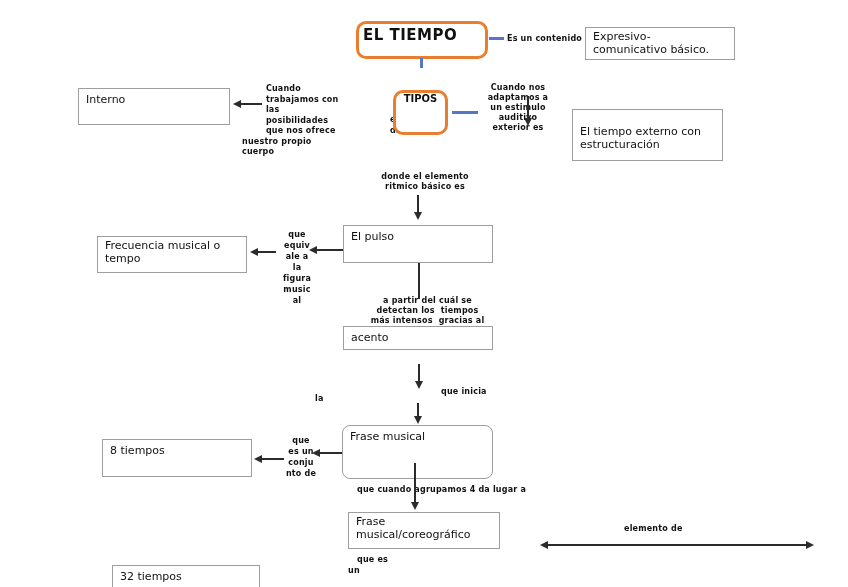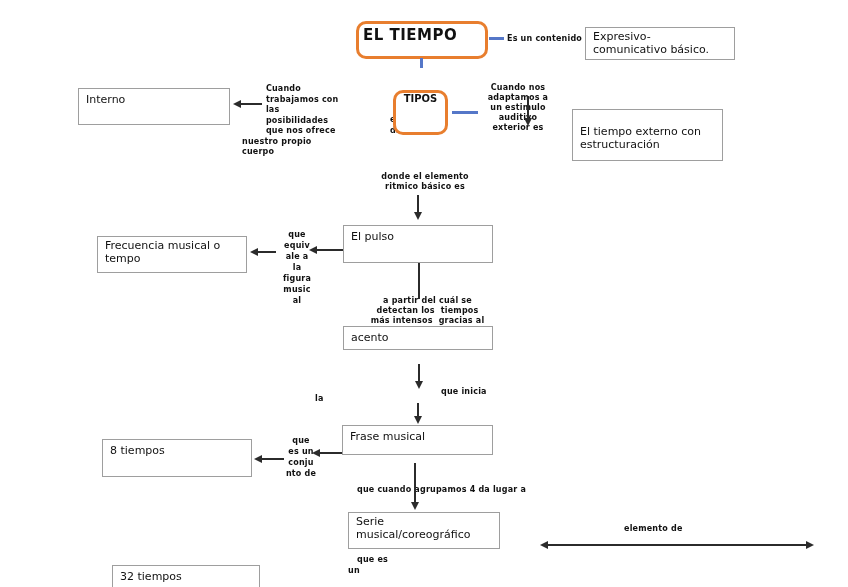--- a/index.html
+++ b/index.html
@@ -81,23 +81,23 @@
 
   <div class="box" style="left:78px;top:88px;width:152px;height:37px;">Interno</div>
   <div class="box" style="left:585px;top:27px;width:150px;height:33px;padding-top:2px;">Expresivo-
 comunicativo básico.</div>
   <div class="box" style="left:572px;top:89px;width:151px;height:52px;padding-top:15px;margin-top:20px;">El tiempo externo con
 estructuración</div>
   <div class="box" style="left:97px;top:236px;width:150px;height:37px;padding-top:2px;">Frecuencia musical o
 tempo</div>
   <div class="box" style="left:343px;top:225px;width:150px;height:38px;">El pulso</div>
   <div class="box" style="left:343px;top:326px;width:150px;height:24px;">acento</div>
-  <div class="box" style="left:342px;top:425px;width:151px;height:30px;">Frase musical</div>
+  <div class="box" style="left:342px;top:425px;width:151px;height:54px;border-radius:8px;">Frase musical</div>
   <div class="box" style="left:102px;top:439px;width:150px;height:38px;">8 tiempos</div>
-  <div class="box" style="left:348px;top:512px;width:152px;height:37px;padding-top:2px;">Serie
+  <div class="box" style="left:348px;top:512px;width:152px;height:37px;padding-top:2px;">Frase
 musical/coreográfico</div>
   <div class="box" style="left:112px;top:565px;width:148px;height:30px;">32 tiempos</div>
 
   <div class="bluestub" style="left:489px;top:37px;width:15px;height:3px;"></div>
   <div class="bluestub" style="left:420px;top:58px;width:3px;height:10px;"></div>
   <div class="bluestub" style="left:452px;top:111px;width:26px;height:3px;"></div>
 
   <div class="ah left" style="left:233px;top:100px;"></div>
   <div class="hline" style="left:241px;top:103px;width:21px;"></div>
 

